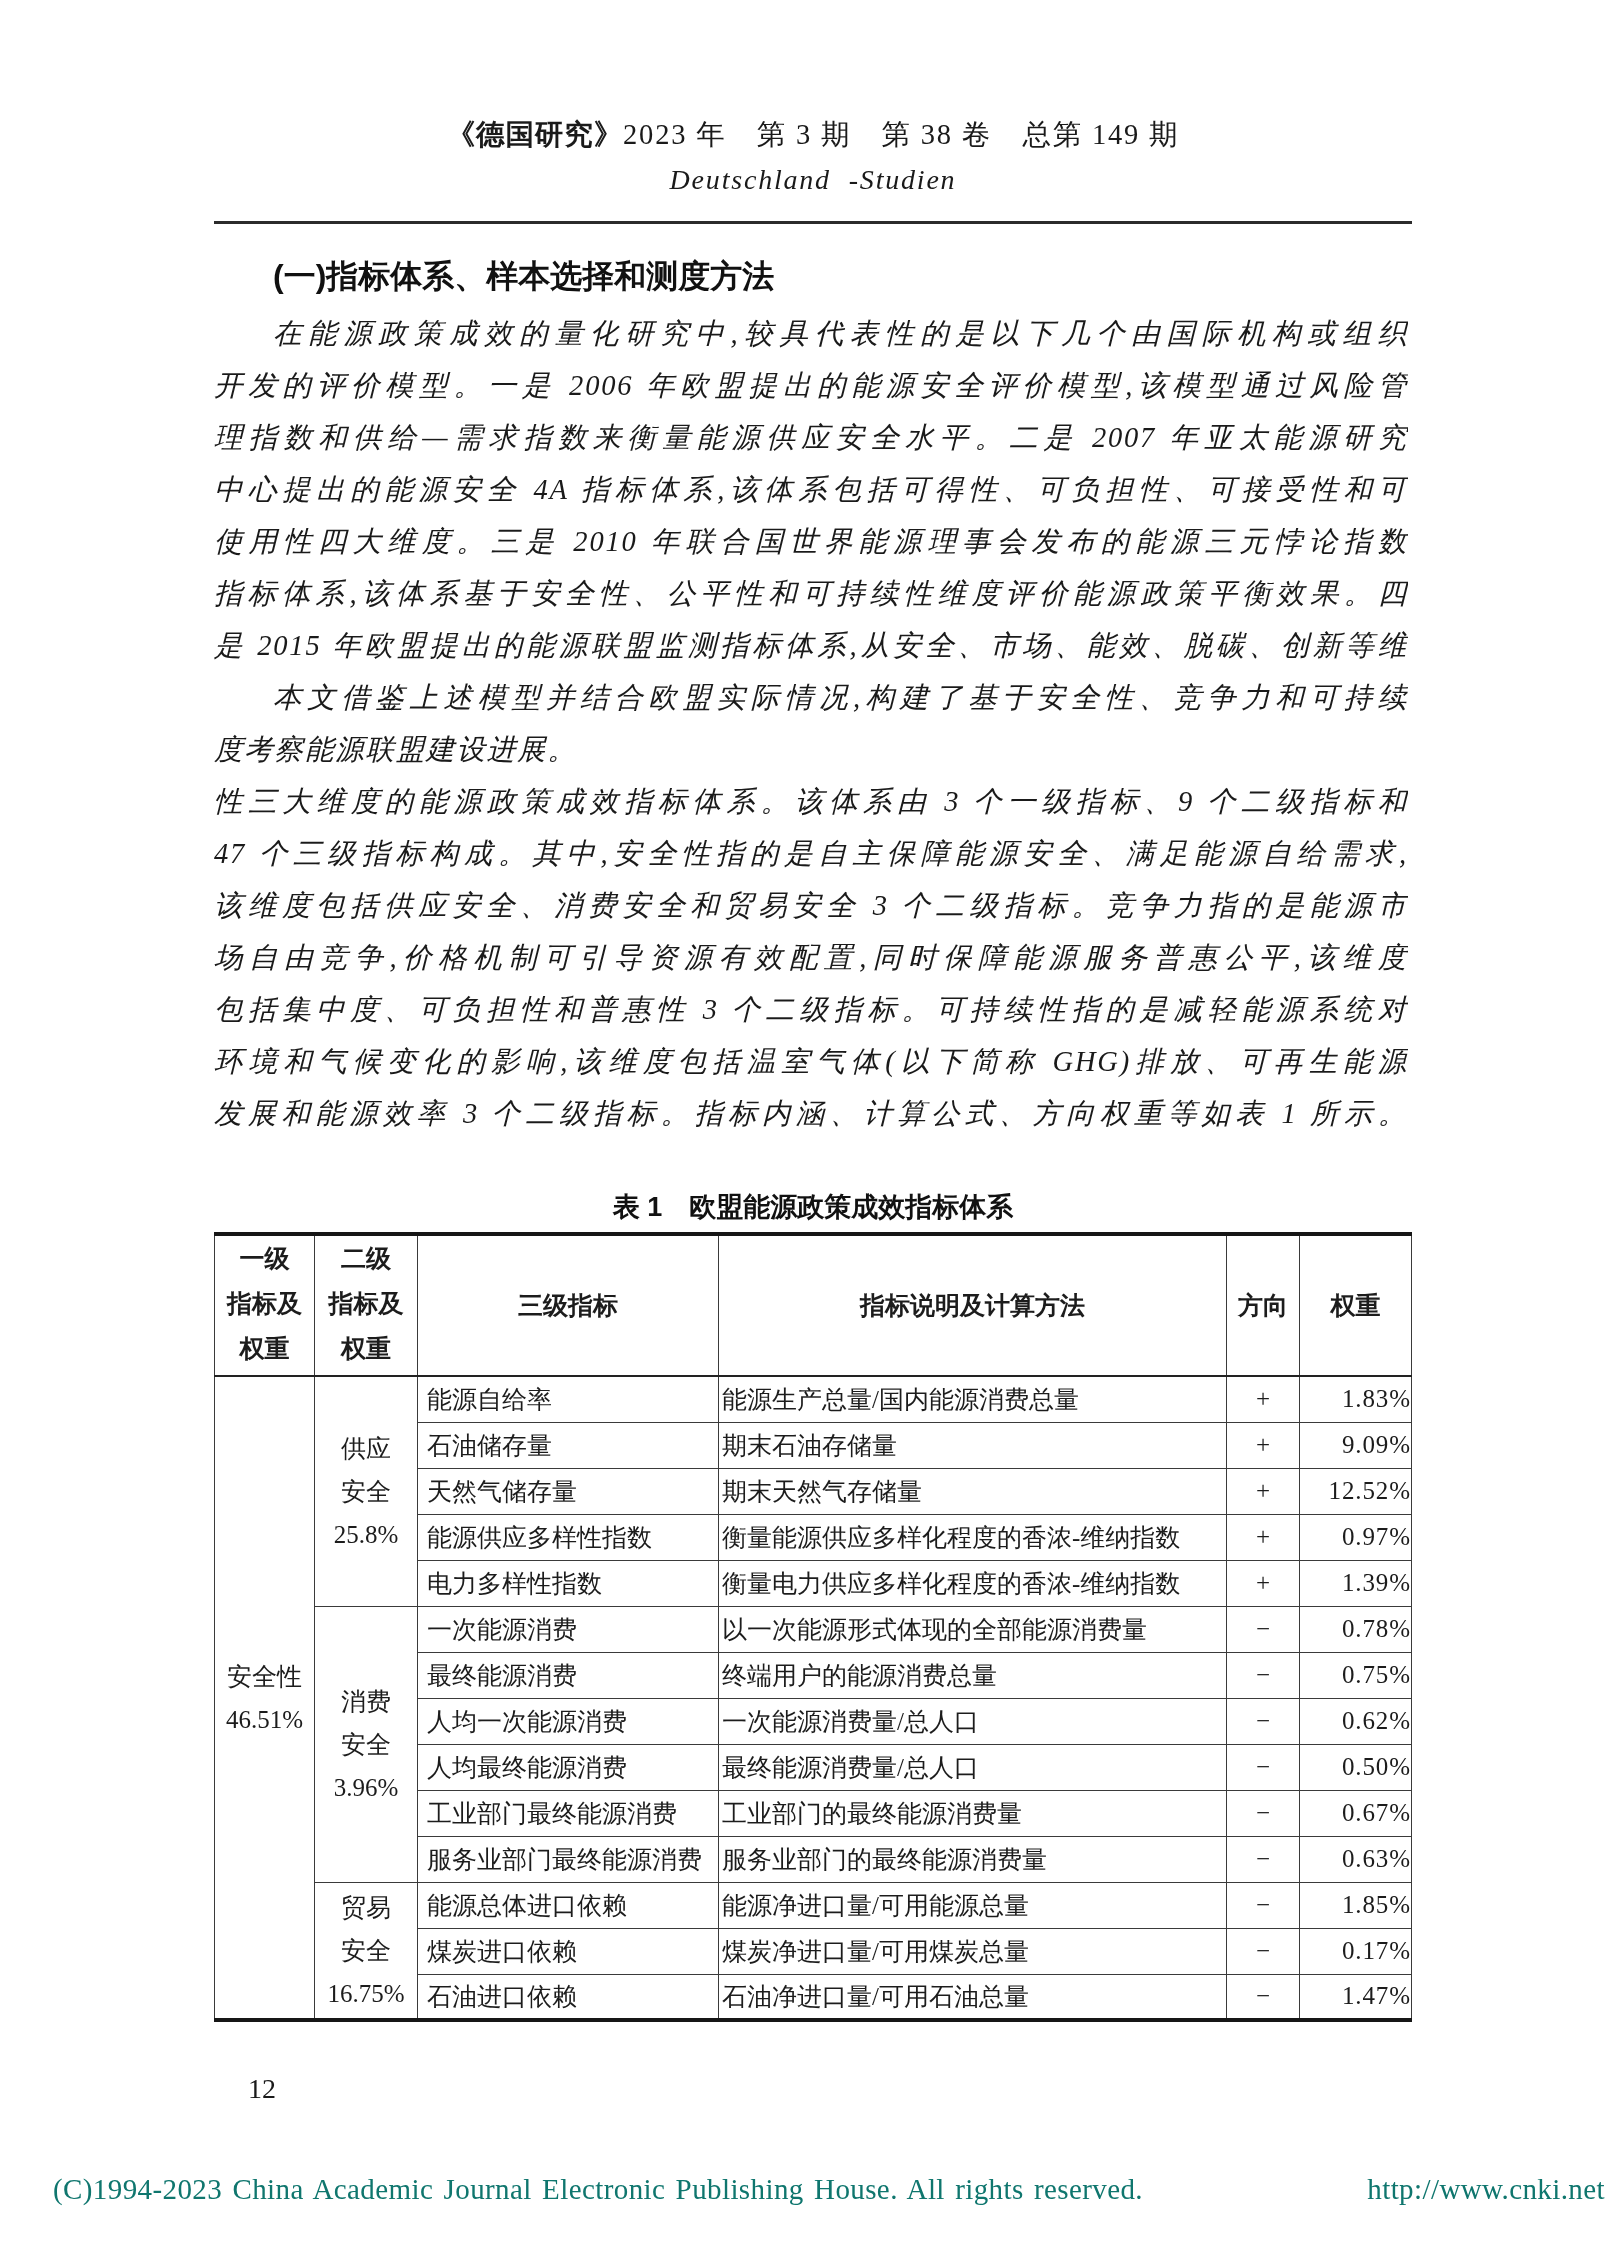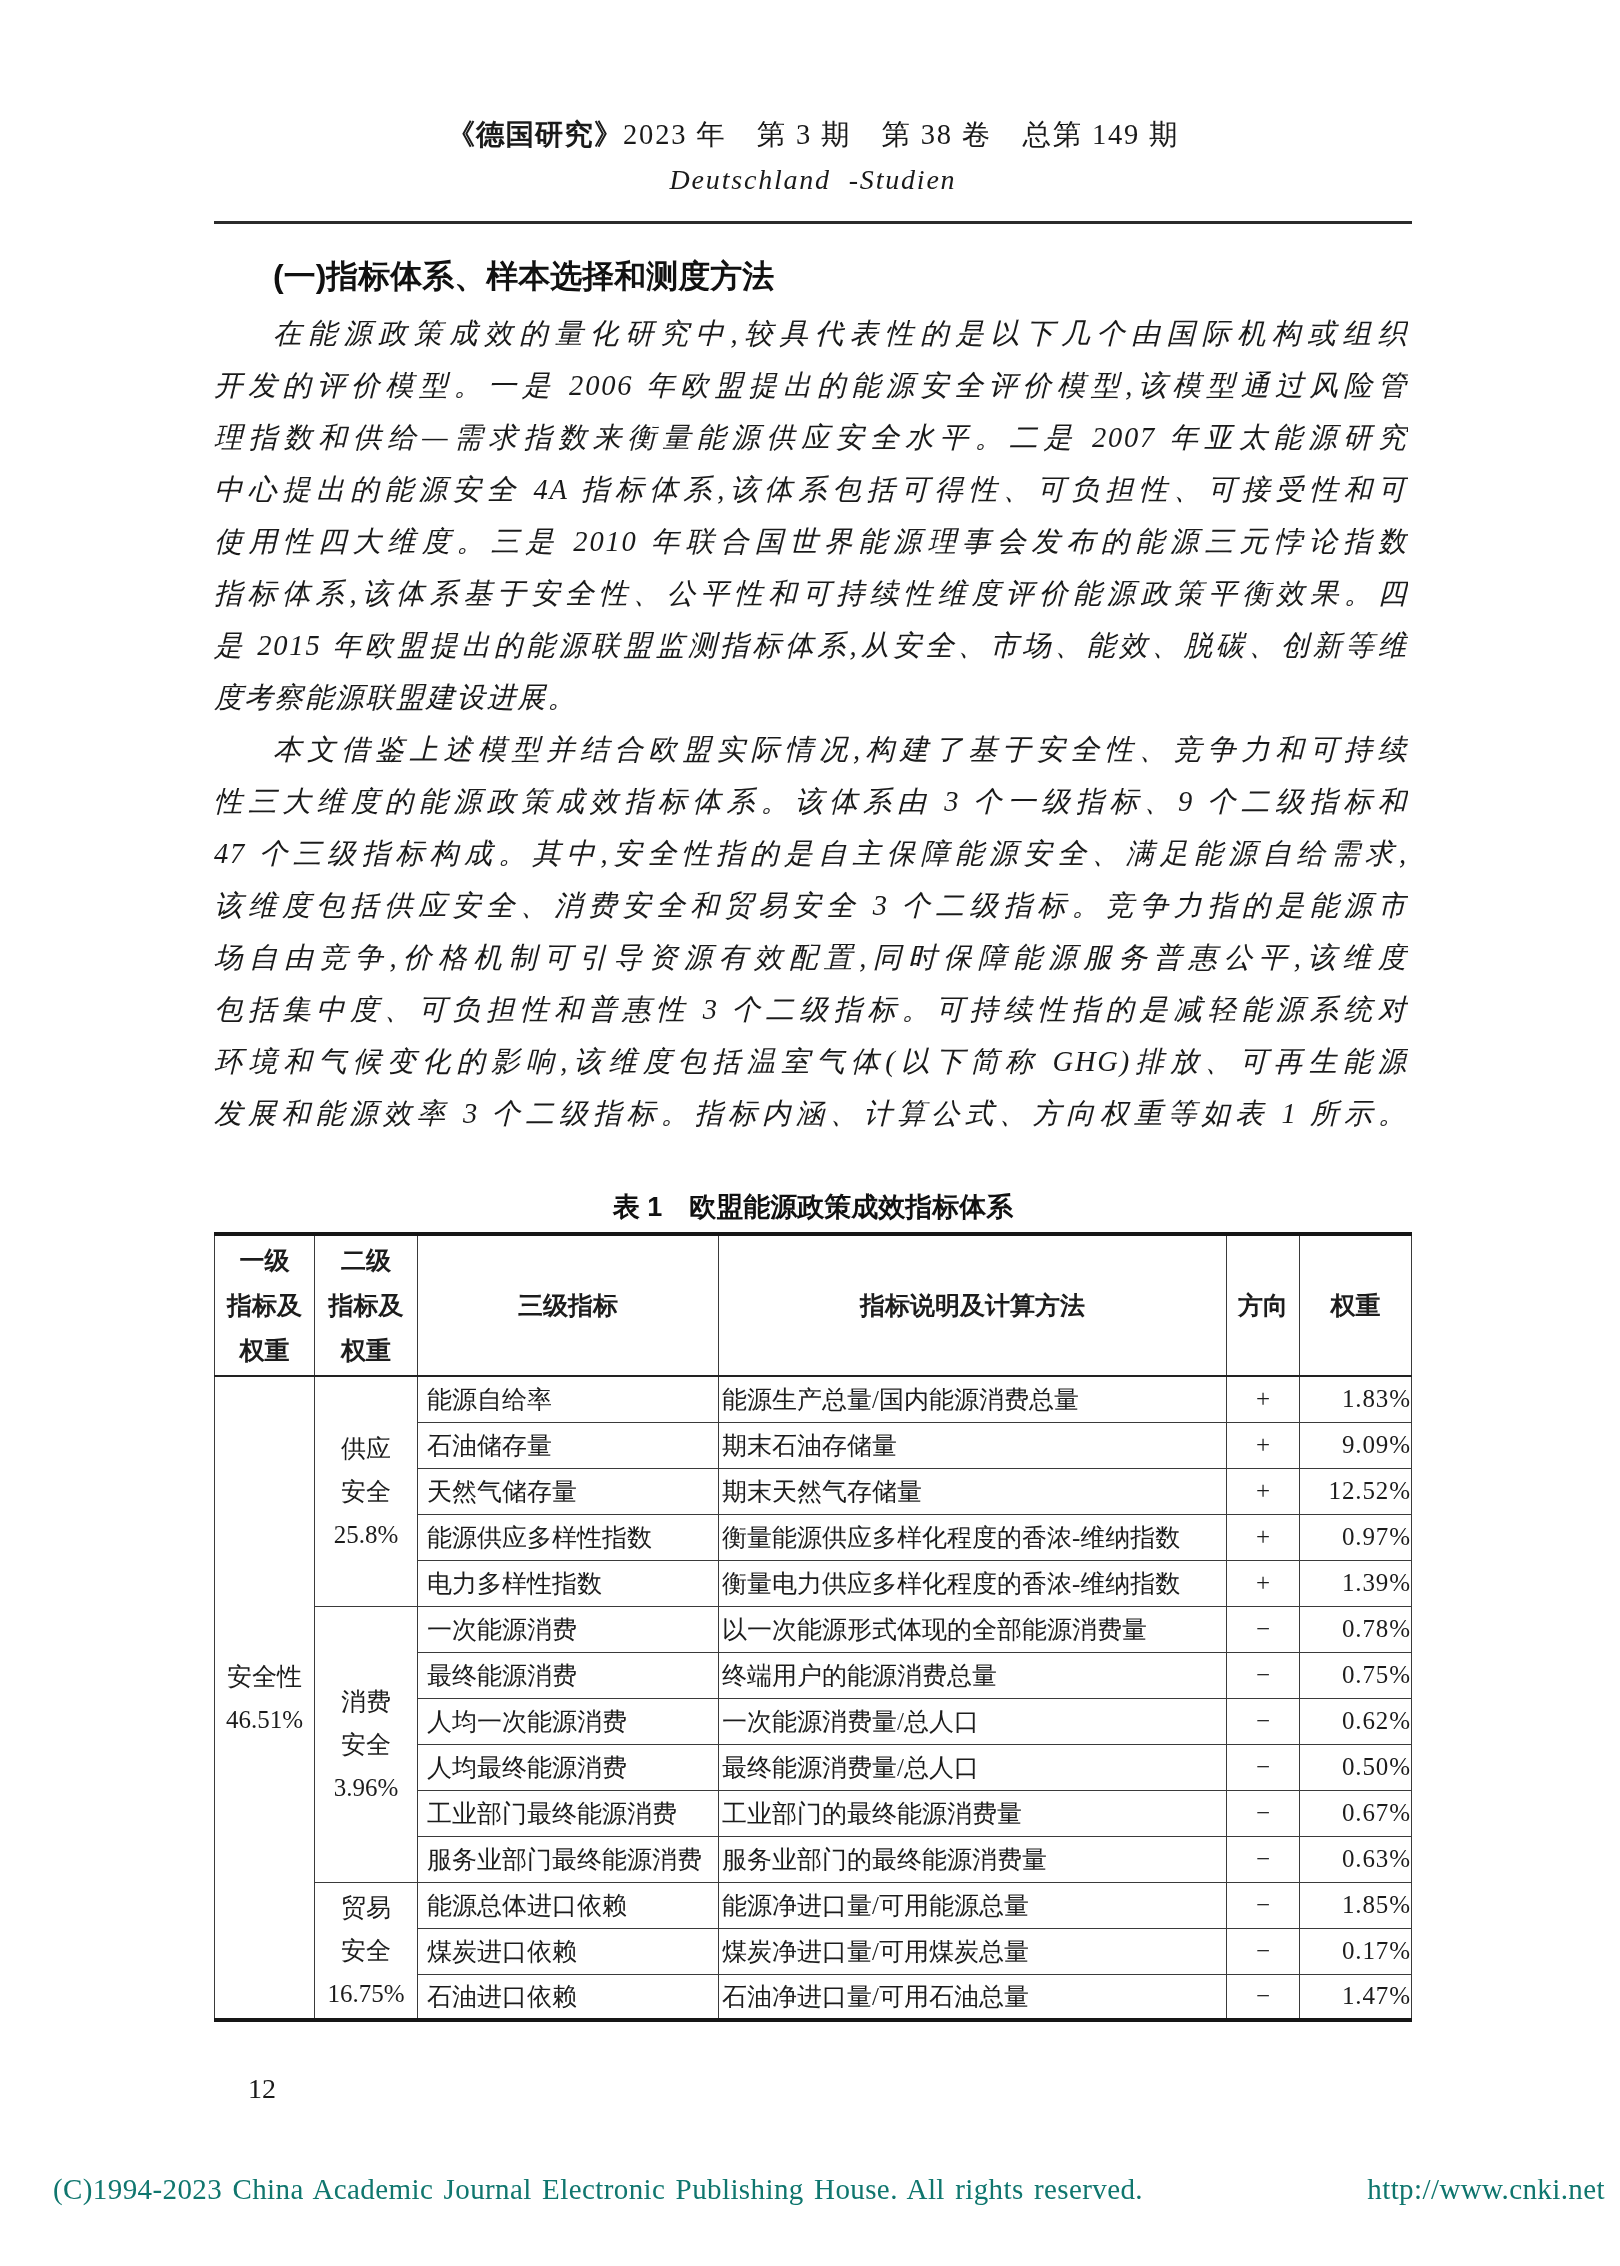--- a/index.html
+++ b/index.html
@@ -46,21 +46,21 @@
     font-size: 25px; color: #1c1c1c;
     border-top: 4.5px solid #161616; border-bottom: 4.5px solid #161616;
     border-left: 1.8px solid #3a3a3a; border-right: 1.8px solid #3a3a3a;
   }
   .itable th, .itable td { border: 1.8px solid #3a3a3a; padding: 0; vertical-align: middle; }
   .itable thead th {
     height: 139px; text-align: center; line-height: 45px;
     font-family: "Liberation Sans", sans-serif; font-weight: bold; font-size: 25px;
     border-bottom: 2.7px solid #222;
   }
-  .itable thead th span { display: block; }
+  .itable thead th span { display: block; font-family: Liberation Mono, monospace; }
   .itable tbody tr { height: 46px; }
   td.lv1, td.lv2 { text-align: center; line-height: 43px; }
   td.lv1 span, td.lv2 span { display: block; }
   td.ind { text-align: left; padding-left: 9px; white-space: nowrap; overflow: hidden; }
   td.desc { text-align: left; padding-left: 3px; white-space: nowrap; overflow: hidden; }
   td.dir { text-align: center; font-size: 25px; }
   td.wt { text-align: right; letter-spacing: 0.9px; }
 
   
   .pagenum { position: absolute; top: 2073px; left: 214px; font-size: 28px; margin-left: 34px; }
@@ -85,22 +85,22 @@
   <div class="sec-heading">(一)指标体系、样本选择和测度方法</div>
 
   <div class="bodytext">
     <div class="tline indent">在能源政策成效的量化研究中,较具代表性的是以下几个由国际机构或组织</div>
     <div class="tline">开发的评价模型。一是 2006 年欧盟提出的能源安全评价模型,该模型通过风险管</div>
     <div class="tline">理指数和供给—需求指数来衡量能源供应安全水平。二是 2007 年亚太能源研究</div>
     <div class="tline">中心提出的能源安全 4A 指标体系,该体系包括可得性、可负担性、可接受性和可</div>
     <div class="tline">使用性四大维度。三是 2010 年联合国世界能源理事会发布的能源三元悖论指数</div>
     <div class="tline">指标体系,该体系基于安全性、公平性和可持续性维度评价能源政策平衡效果。四</div>
     <div class="tline">是 2015 年欧盟提出的能源联盟监测指标体系,从安全、市场、能效、脱碳、创新等维</div>
+    <div class="tline indent">本文借鉴上述模型并结合欧盟实际情况,构建了基于安全性、竞争力和可持续</div>
     <div class="tline end">度考察能源联盟建设进展。</div>
-    <div class="tline indent">本文借鉴上述模型并结合欧盟实际情况,构建了基于安全性、竞争力和可持续</div>
     <div class="tline">性三大维度的能源政策成效指标体系。该体系由 3 个一级指标、9 个二级指标和</div>
     <div class="tline">47 个三级指标构成。其中,安全性指的是自主保障能源安全、满足能源自给需求,</div>
     <div class="tline">该维度包括供应安全、消费安全和贸易安全 3 个二级指标。竞争力指的是能源市</div>
     <div class="tline">场自由竞争,价格机制可引导资源有效配置,同时保障能源服务普惠公平,该维度</div>
     <div class="tline">包括集中度、可负担性和普惠性 3 个二级指标。可持续性指的是减轻能源系统对</div>
     <div class="tline">环境和气候变化的影响,该维度包括温室气体(以下简称 GHG)排放、可再生能源</div>
     <div class="tline">发展和能源效率 3 个二级指标。指标内涵、计算公式、方向权重等如表 1 所示。</div>
   </div>
 
   <div class="tbl-title">表 1　欧盟能源政策成效指标体系</div>

